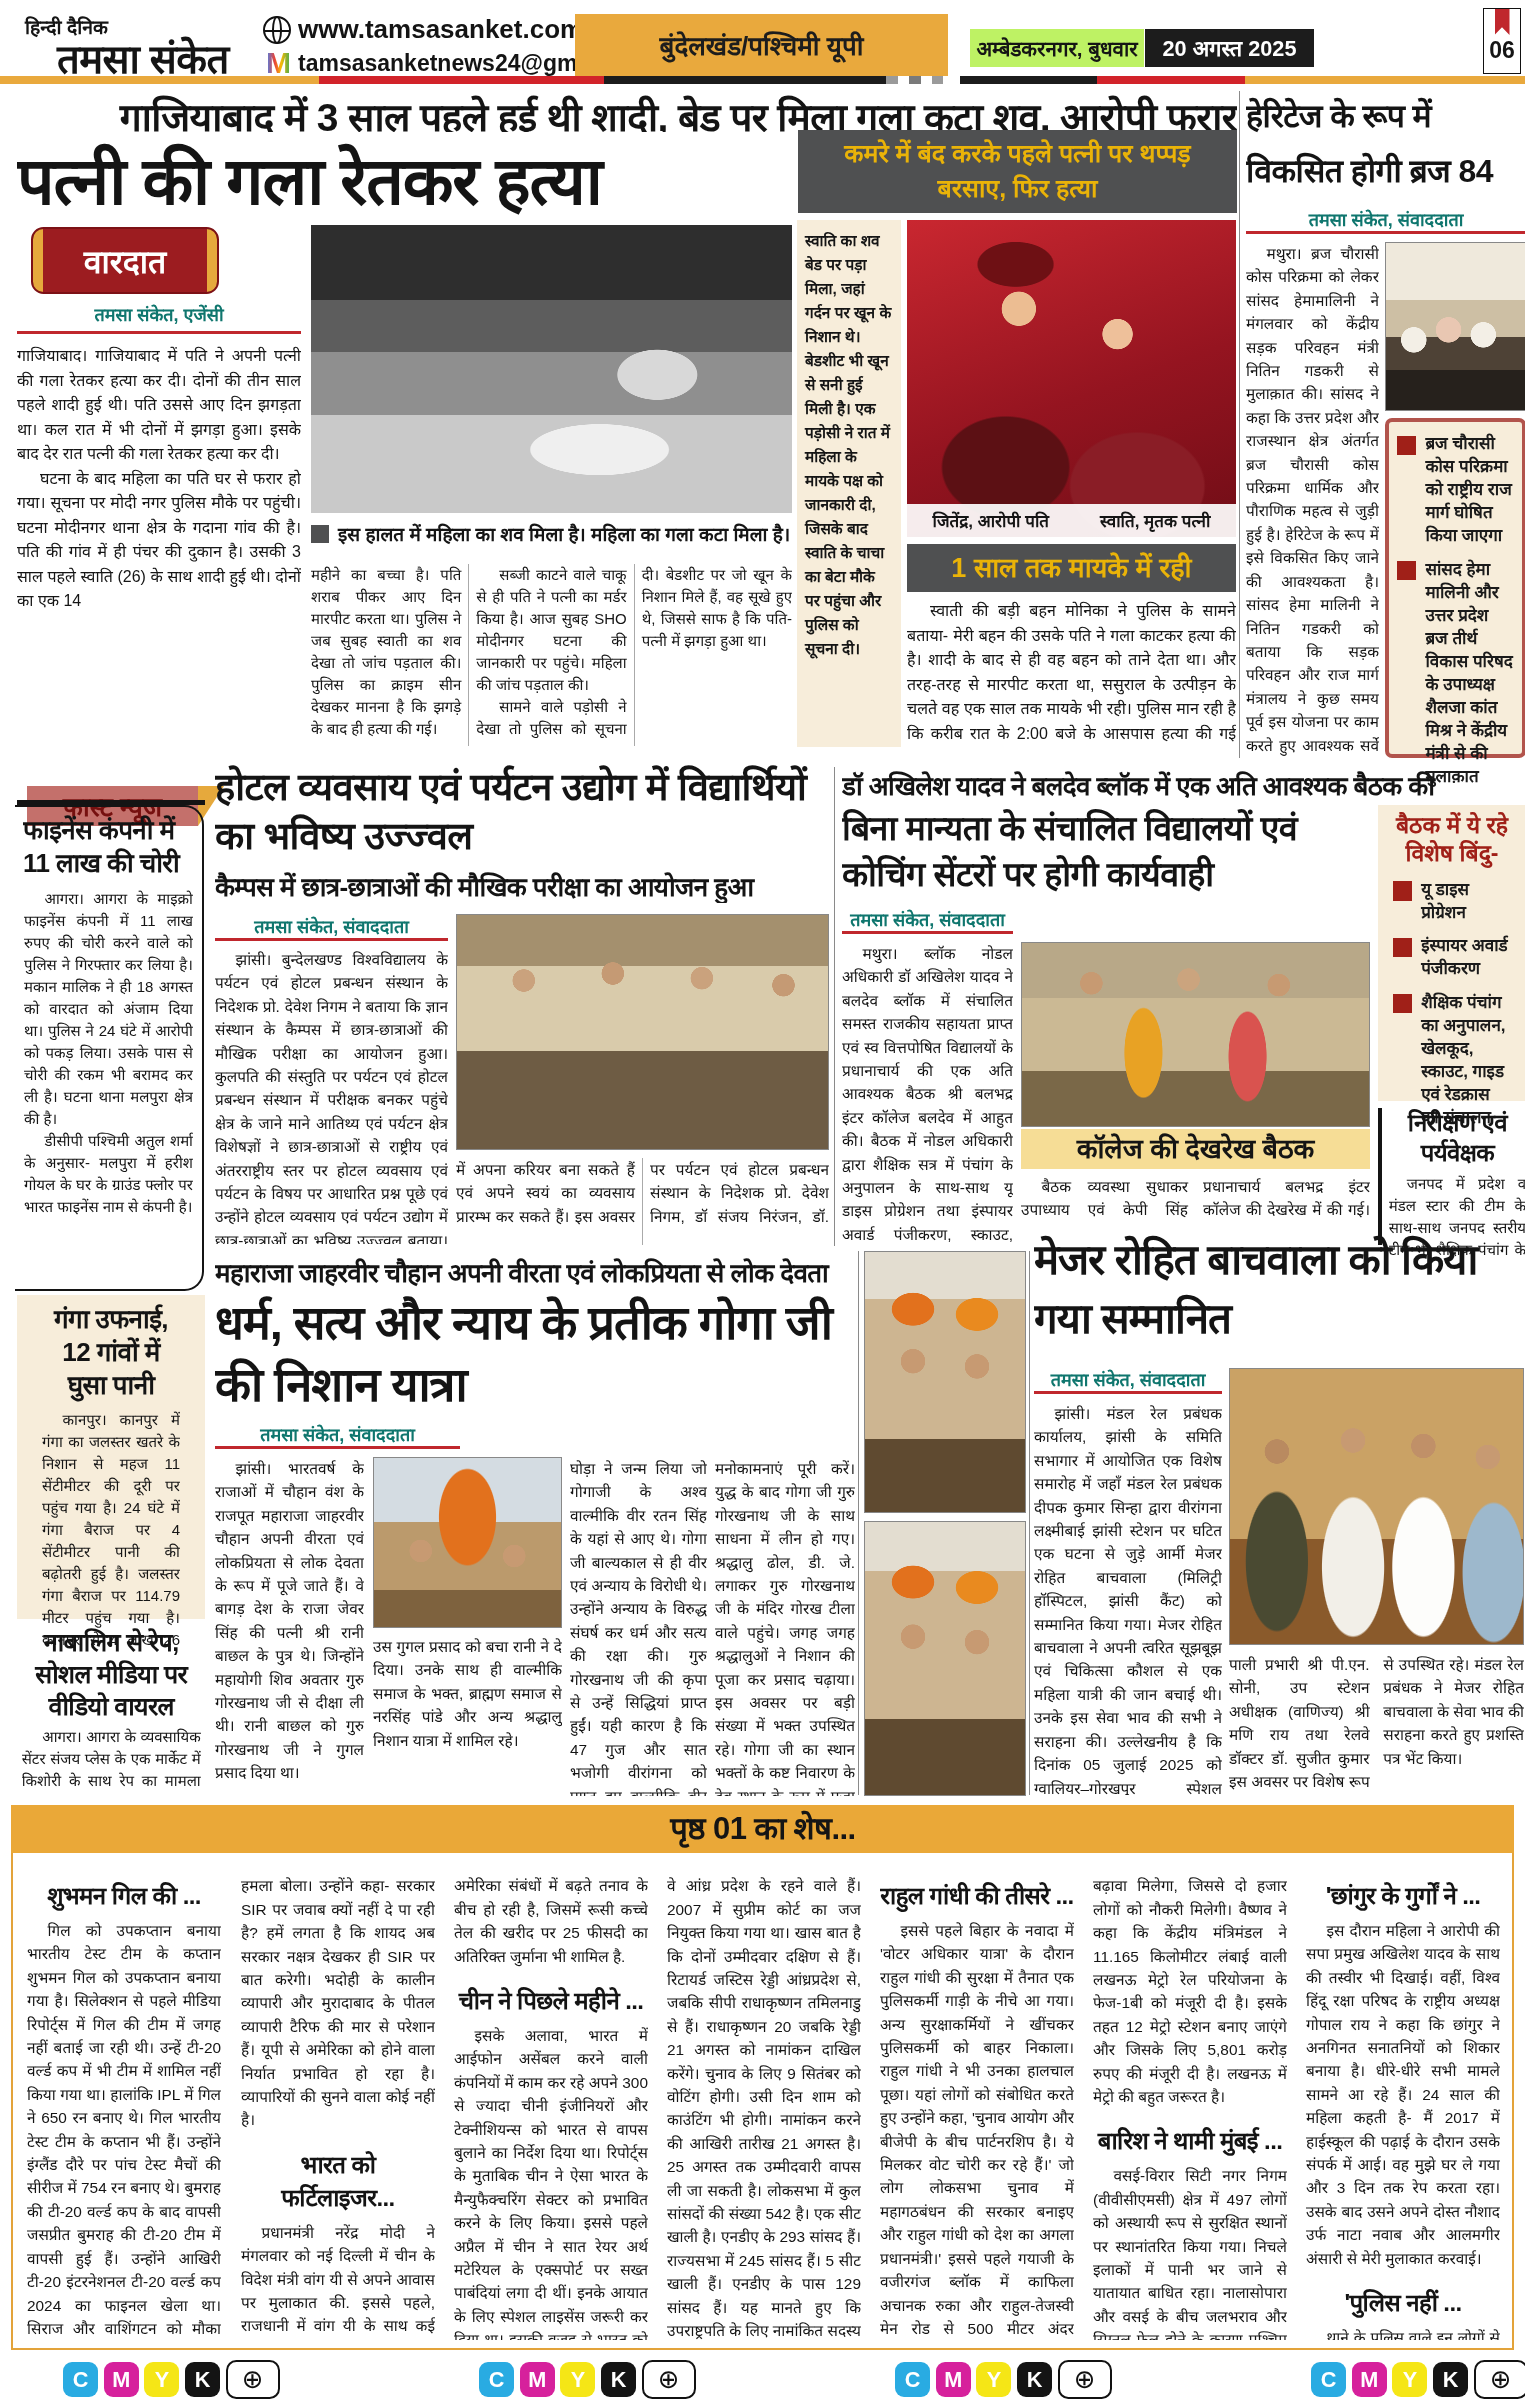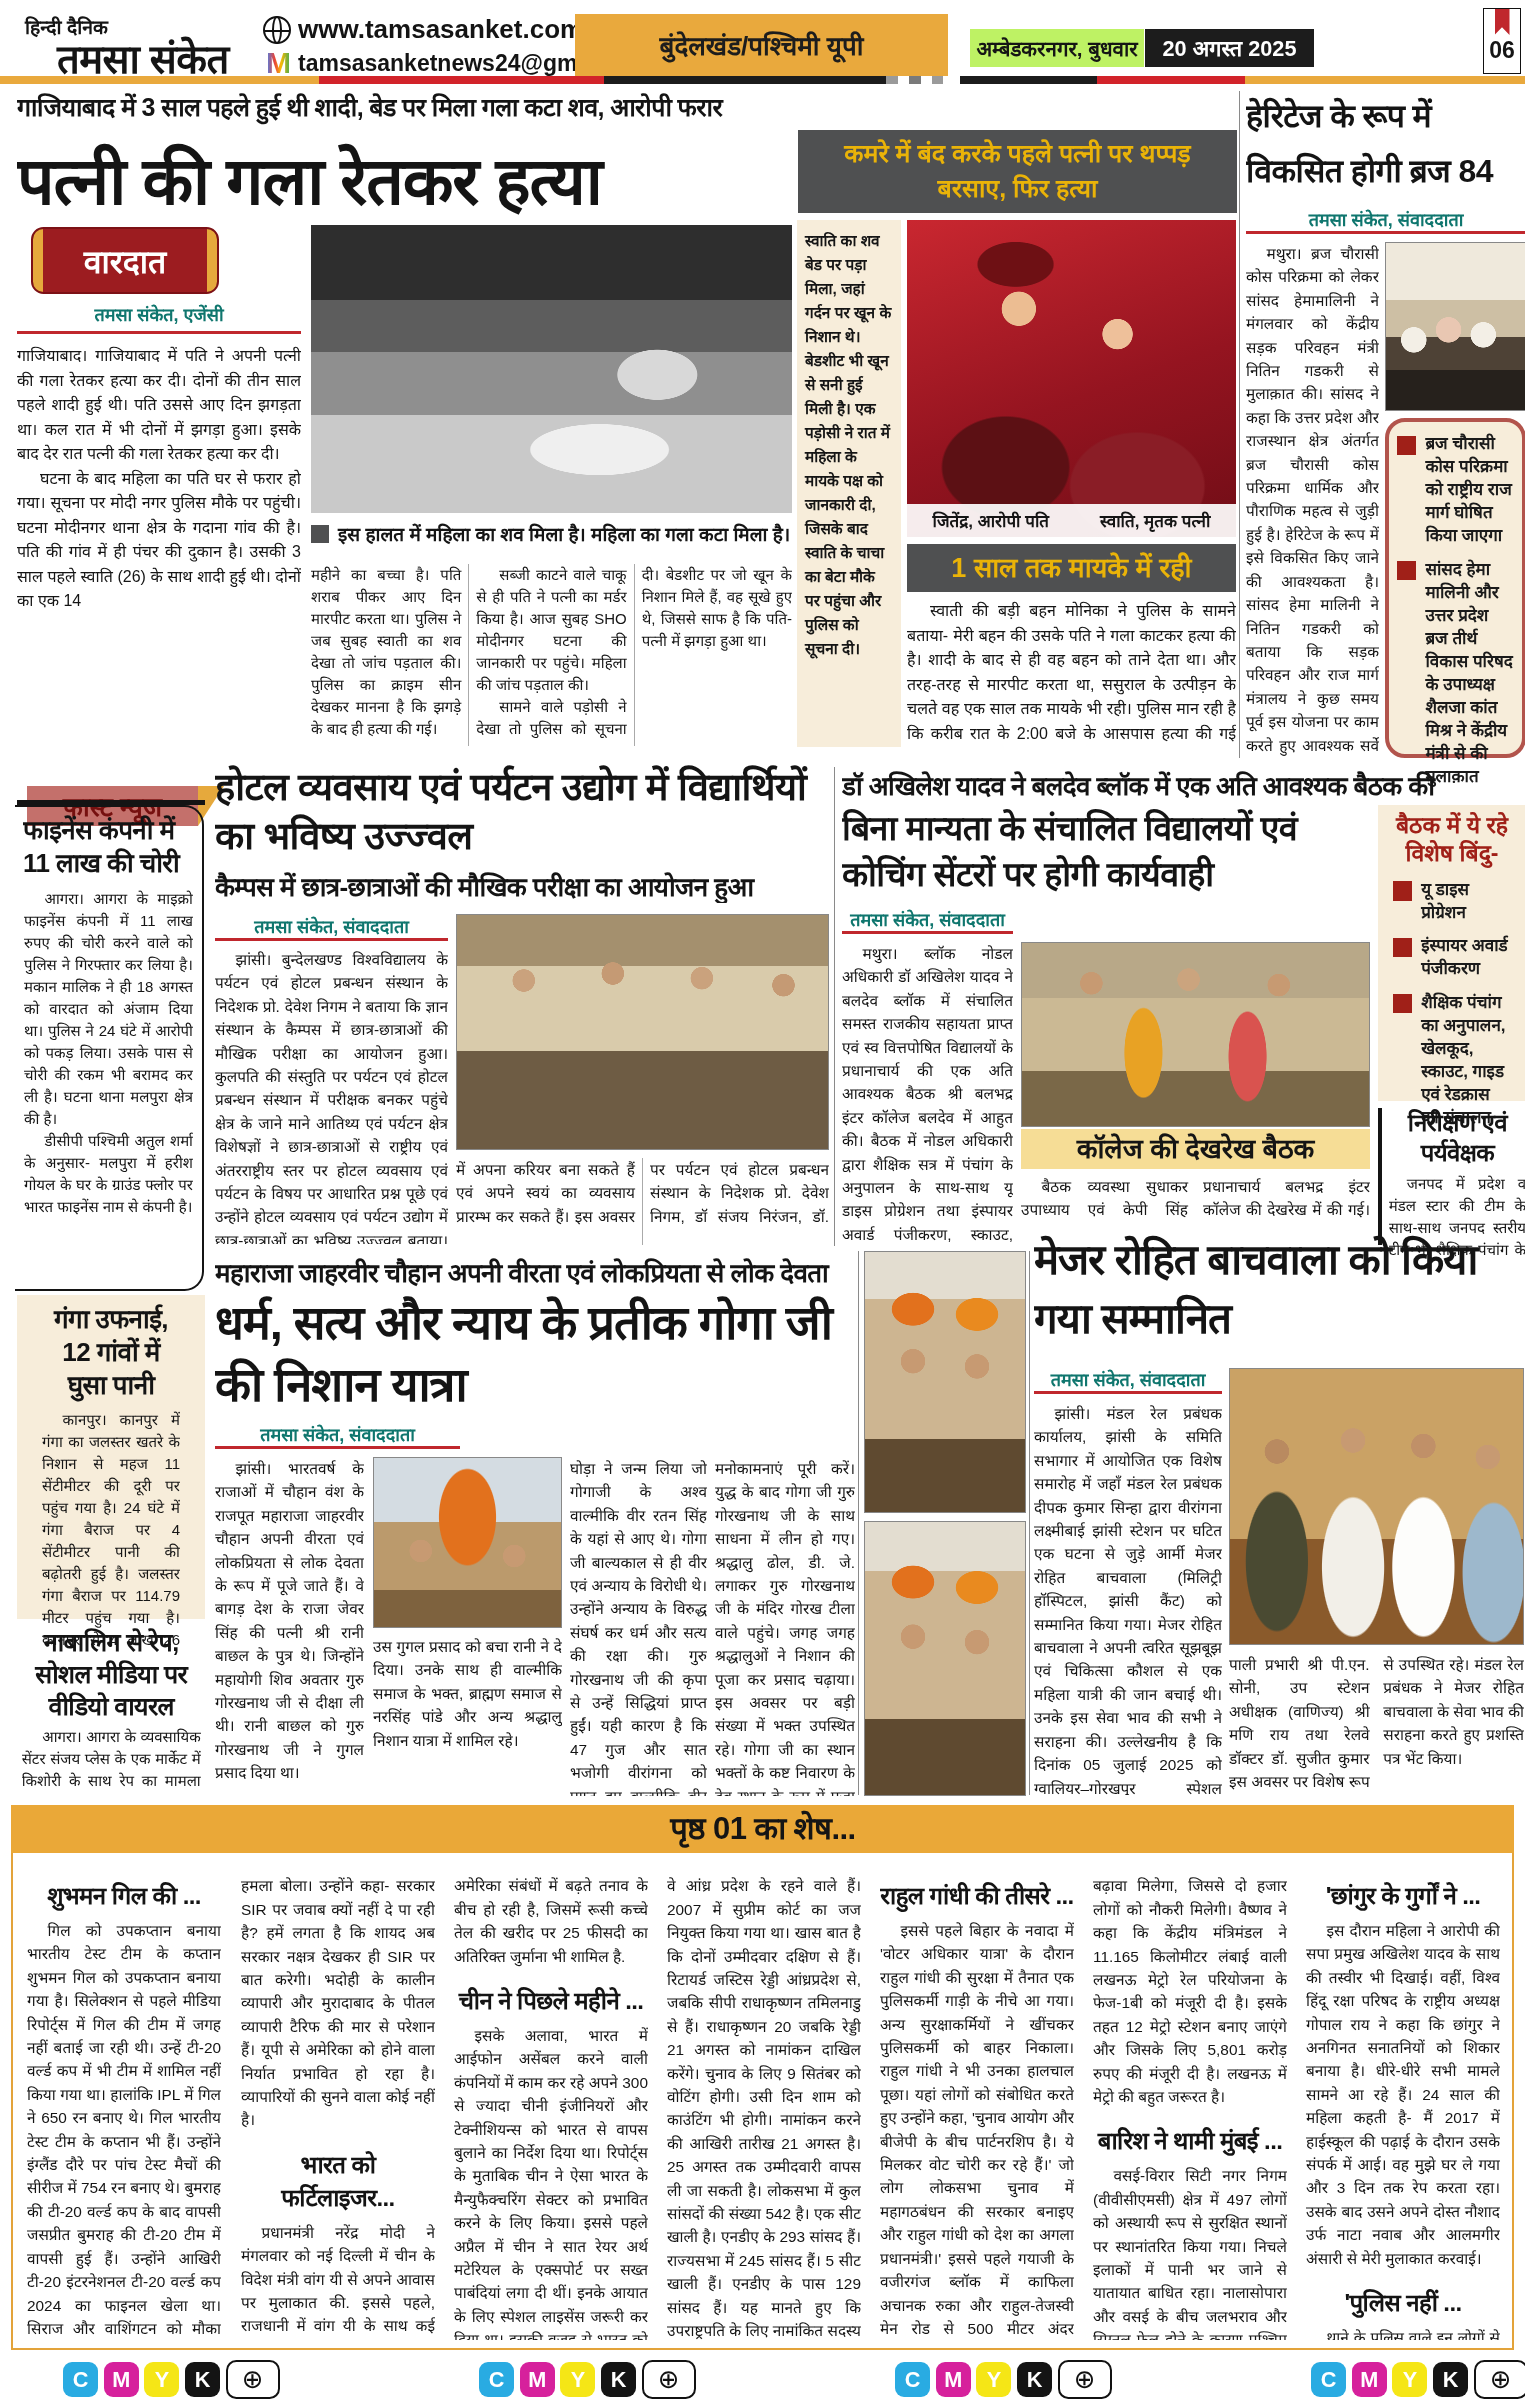--- a/index.html
+++ b/index.html
@@ -111,21 +111,21 @@
   <div class="abs pagebox" style="left:1483px;top:8px;width:36px;height:64px;">
     <div class="ribbon"></div>
     <div style="font-size:23px;font-weight:bold;margin-top:2.3px;">06</div>
   </div>
   <div class="abs" style="left:0;top:76px;width:1526px;height:8px;background:
     linear-gradient(90deg,#e9a93d 0 319px,#d2232a 319px 604px,#1c1c1c 604px 886px,
     #9a9a9a 886px 898px,#fff 898px 909px,#7a7a7a 909px 921px,#fff 921px 932px,#9a9a9a 932px 943px,#fff 943px 960px,
     #1c1c1c 960px 1097px,#d2232a 1097px 1245px,#e9a93d 1245px);"></div>
 
   
-  <div class="abs hl tx" style="left:17px;top:89px;width:1220px;height:43px;font-size:25px;text-align:left;">गाजियाबाद में 3 साल पहले हुई थी शादी, बेड पर मिला गला कटा शव, आरोपी फरार</div>
+  <div class="abs hl tx" style="left:17px;top:89px;width:1220px;height:43px;font-size:39px;text-align:right;">गाजियाबाद में 3 साल पहले हुई थी शादी, बेड पर मिला गला कटा शव, आरोपी फरार</div>
   <div class="abs hl tx" style="left:17px;top:133px;width:775px;height:84px;font-size:66px;text-align:left;letter-spacing:-1.1px;">पत्नी की गला रेतकर हत्या</div>
   <div class="abs graybox tx" style="left:798px;top:130px;width:439px;height:83px;font-size:25px;line-height:35px;padding:5.7px 15px;box-sizing:border-box;text-align:center;">कमरे में बंद करके पहले पत्नी पर थप्पड़ बरसाए, फिर हत्या</div>
 
   <div class="abs tag-vardat" style="left:31px;top:227px;width:184px;height:63px;">वारदात</div>
   <div class="abs byline" style="left:17px;top:302px;width:284px;">तमसा संकेत, एजेंसी</div>
   <div class="abs rule" style="left:17px;top:331px;width:284px;"></div>
   <div class="abs tx b28" style="left:17px;top:344px;width:284px;height:402px;">
     <div>गाजियाबाद। गाजियाबाद में पति ने अपनी पत्नी की गला रेतकर हत्या कर दी। दोनों की तीन साल पहले शादी हुई थी। पति उससे आए दिन झगड़ता था। कल रात में भी दोनों में झगड़ा हुआ। इसके बाद देर रात पत्नी की गला रेतकर हत्या कर दी।</div>
     <div style="text-indent:23px;">घटना के बाद महिला का पति घर से फरार हो गया। सूचना पर मोदी नगर पुलिस मौके पर पहुंची। घटना मोदीनगर थाना क्षेत्र के गदाना गांव की है। पति की गांव में ही पंचर की दुकान है। उसकी 3 साल पहले स्वाति (26) के साथ शादी हुई थी। दोनों का एक 14</div>
   </div>
@@ -155,21 +155,21 @@
 
   
   <div class="abs vline" style="left:1239px;top:91px;height:667px;"></div>
   <div class="abs hl tx" style="left:1246px;top:89px;width:280px;height:114px;font-size:32px;line-height:55px;text-align:left;">हेरिटेज के रूप में विकसित होगी ब्रज 84 कोस परिक्रमा</div>
   <div class="abs byline" style="left:1246px;top:207px;width:280px;">तमसा संकेत, संवाददाता</div>
   <div class="abs rule" style="left:1246px;top:231px;width:280px;"></div>
   <div class="abs tx b27" style="left:1246px;top:242px;width:133px;height:516px;">
     <div style="text-indent:20.5px;">मथुरा। ब्रज चौरासी कोस परिक्रमा को लेकर सांसद हेमामालिनी ने मंगलवार को केंद्रीय सड़क परिवहन मंत्री नितिन गडकरी से मुलाक़ात की। सांसद ने कहा कि उत्तर प्रदेश और राजस्थान क्षेत्र अंतर्गत ब्रज चौरासी कोस परिक्रमा धार्मिक और पौराणिक महत्व से जुड़ी हुई है। हेरिटेज के रूप में इसे विकसित किए जाने की आवश्यकता है। सांसद हेमा मालिनी ने नितिन गडकरी को बताया कि सड़क परिवहन और राज मार्ग मंत्रालय ने कुछ समय पूर्व इस योजना पर काम करते हुए आवश्यक सर्वे भी कराया था। लेकिन कुछ कारणों से यह योजना धरातल पर नहीं आ सकी। ब्रज के अंतर्राष्ट्रीय स्तर पर भी बढ़ते श्रद्धालुओं की संख्या निरंतर बढ़ती जा रही है। केंद्रीय मंत्री ने आश्वासन दिया कि इस पर शीघ्र अमल किया जाएगा। इस पर विभाग मंत्री ने कहा कि हम इससे पहले भी पूर्ण आध्यात्मिक मार्ग बना चुके हैं।</div>
   </div>
   <div class="ph ph-meet" style="left:1385px;top:242px;width:141px;height:169px;border:1.1px solid #888;box-sizing:border-box;"></div>
-  <div class="abs cream" style="left:1385px;top:418px;width:141px;height:340px;border:4px solid #b2544c;border-radius:20px;box-sizing:border-box;">
+  <div class="abs cream" style="left:1385px;top:418px;width:141px;height:340px;border:4px solid #b2544c;border-radius:7px;box-sizing:border-box;">
     <div class="bullet-row">
         <span class="bsq"></span>
       <span class="bullet-txt">ब्रज चौरासी कोस परिक्रमा को राष्ट्रीय राज मार्ग घोषित किया जाएगा</span>
       </div>
     <div class="bullet-row">
         <span class="bsq"></span>
       <span class="bullet-txt">सांसद हेमा मालिनी और उत्तर प्रदेश ब्रज तीर्थ विकास परिषद के उपाध्यक्ष शैलजा कांत मिश्र ने केंद्रीय मंत्री से की मुलाक़ात</span>
       </div>
   </div>
 

